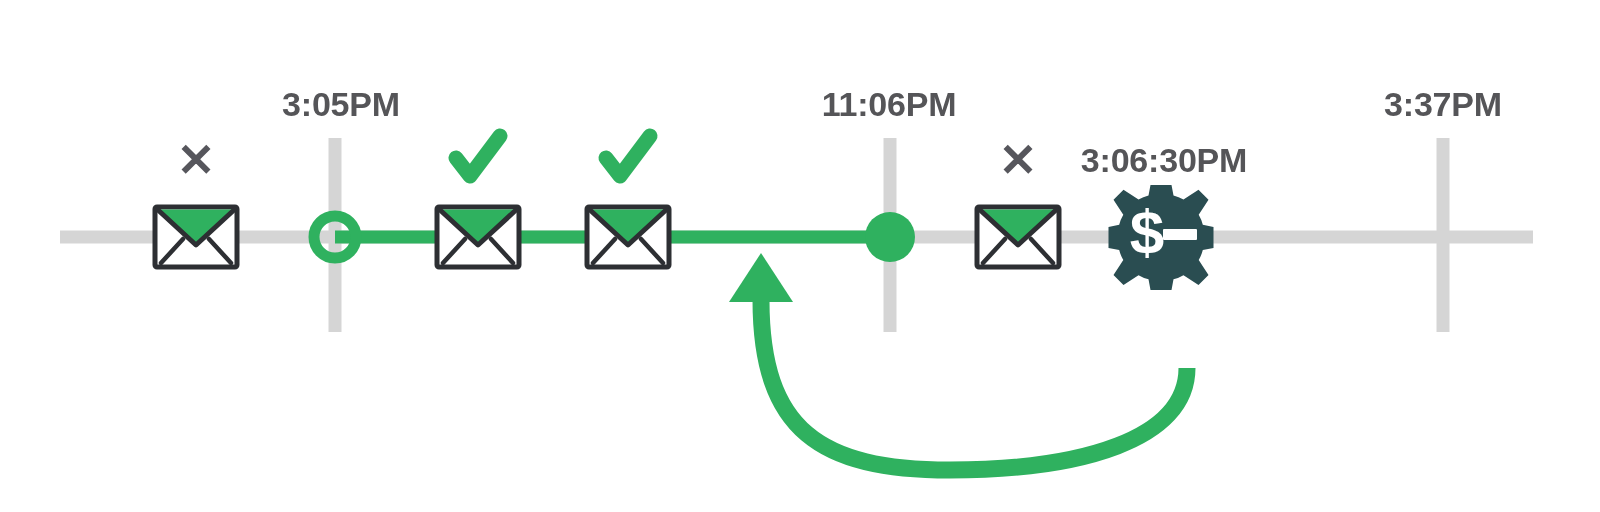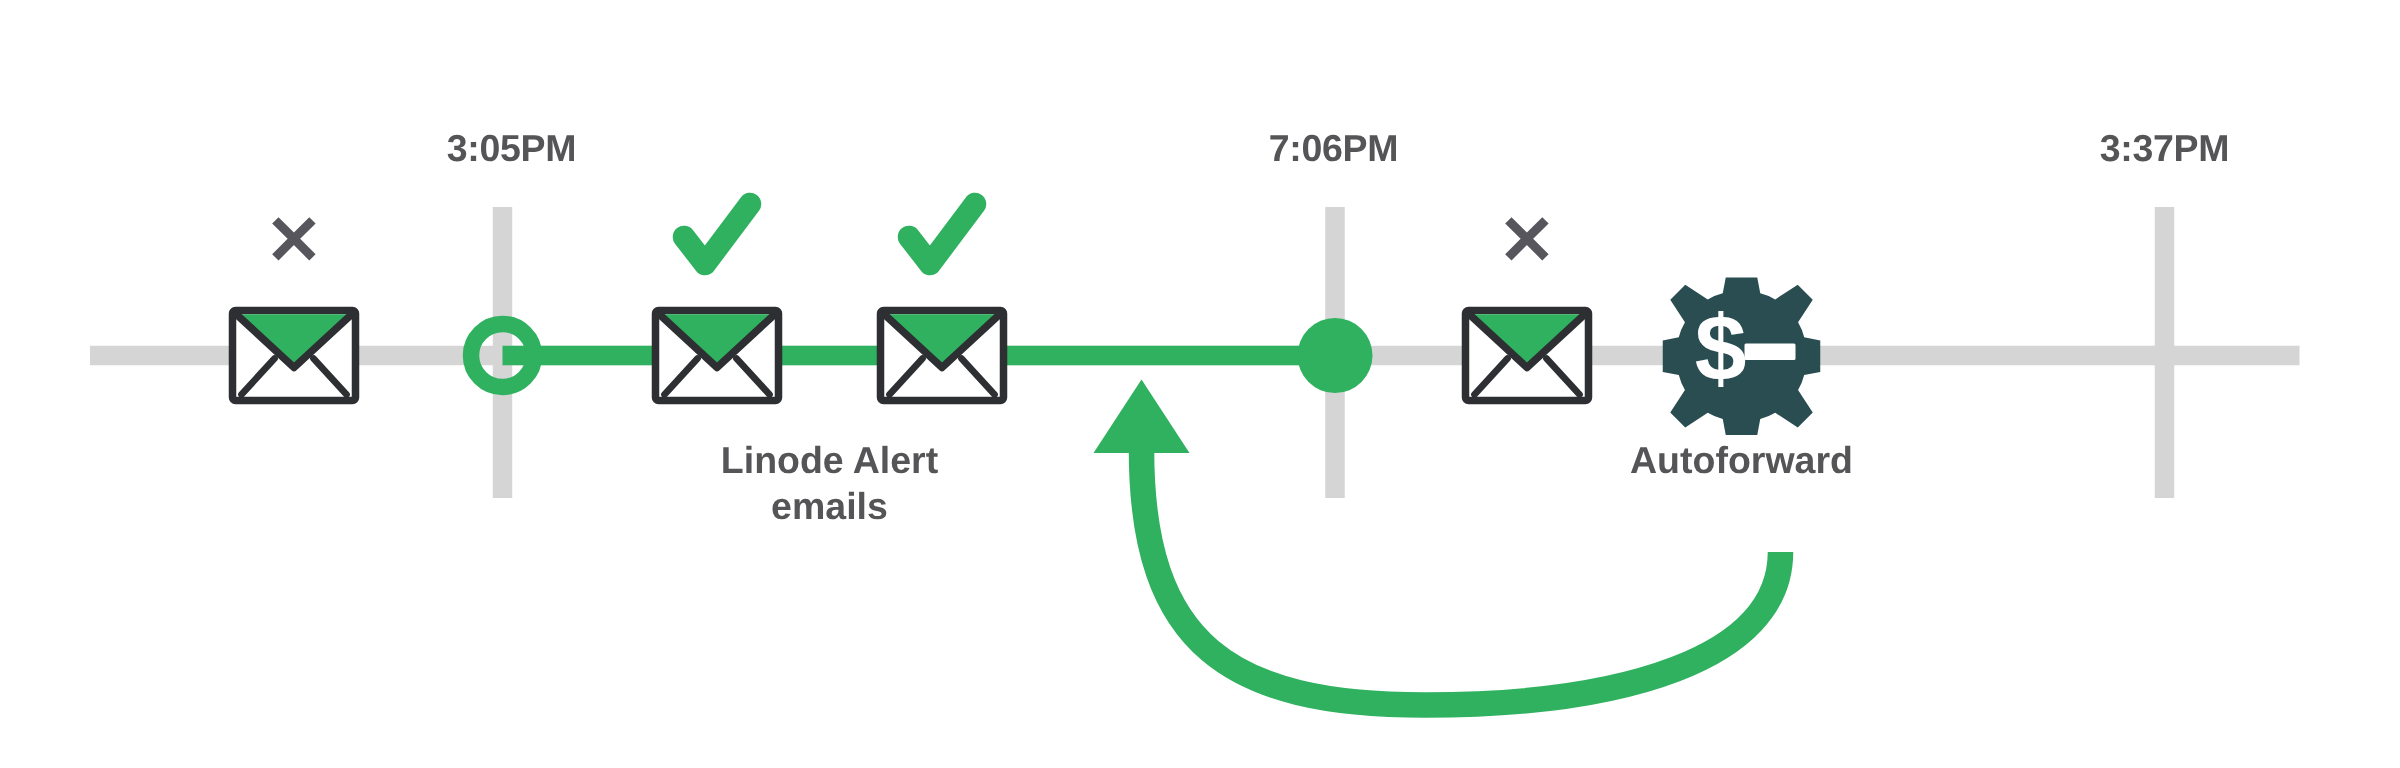--- a/index.html
+++ b/index.html
@@ -2,21 +2,21 @@
 <html><head>
 <meta charset="utf-8">
 <style>
   html,body{margin:0;padding:0;background:#ffffff;}
   body{width:1600px;height:512px;overflow:hidden;
        font-family:"Liberation Sans","DejaVu Sans",sans-serif;}
   #stage{position:relative;width:1600px;height:512px;background:#ffffff;}
   #stage svg{position:absolute;left:0;top:0;}
   .lbl{position:absolute;font-weight:bold;color:#555558;white-space:nowrap;
        transform:translateX(-50%);}
-  .time-lbl{font-size:25px;letter-spacing:-0.2px;}
+  .time-lbl{font-size:34px;letter-spacing:-0.2px;}
   .cap-lbl{font-size:25px;line-height:31px;text-align:center;}
   .xmark{position:absolute;font-size:46px;font-weight:bold;color:#56565c;
          transform:translate(-50%,-50%);font-family:"Liberation Sans",sans-serif;}
 </style>
 </head>
 <body>
 
 <div id="stage">
 
   <svg width="1600" height="512" viewBox="0 0 1600 512">
@@ -104,28 +104,24 @@
 
     <g>
       <path d="M 1187 368
                C 1187 440, 1080 470, 950 470
                C 820 470, 761 430, 761 300" fill="none" stroke="#2fb15f" stroke-width="17" stroke-linecap="butt"></path>
       <path d="M 761 253 L 793 302 L 729 302 Z" fill="#2fb15f"></path>
     </g>
   </svg>
 
   <div class="lbl time-lbl" style="left:341px;top:85px;">3:05PM</div>
-  <div class="lbl time-lbl" style="left:889px;top:85px;">7:06PM</div>
+  <div class="lbl time-lbl" style="left:889px;top:85px;">11:06PM</div>
   <div class="lbl time-lbl" style="left:1443px;top:85px;">3:37PM</div>
 
+  <div class="lbl time-lbl" style="left:1164px;top:141px;">3:06:30PM</div>
 
   <div class="xmark" style="left:196px;top:160px;">✕</div>
   <div class="xmark" style="left:1018px;top:160px;">✕</div>
 
-  <div class="lbl cap-lbl" style="left:553px;top:292px;">
-    <div>Linode Alert</div>
-    <div>emails</div>
-  </div>
   <div class="lbl cap-lbl" style="left:1161px;top:292px;">
-    <div>Autoforward</div>
   </div>
 
 </div>
 
 </body></html>

